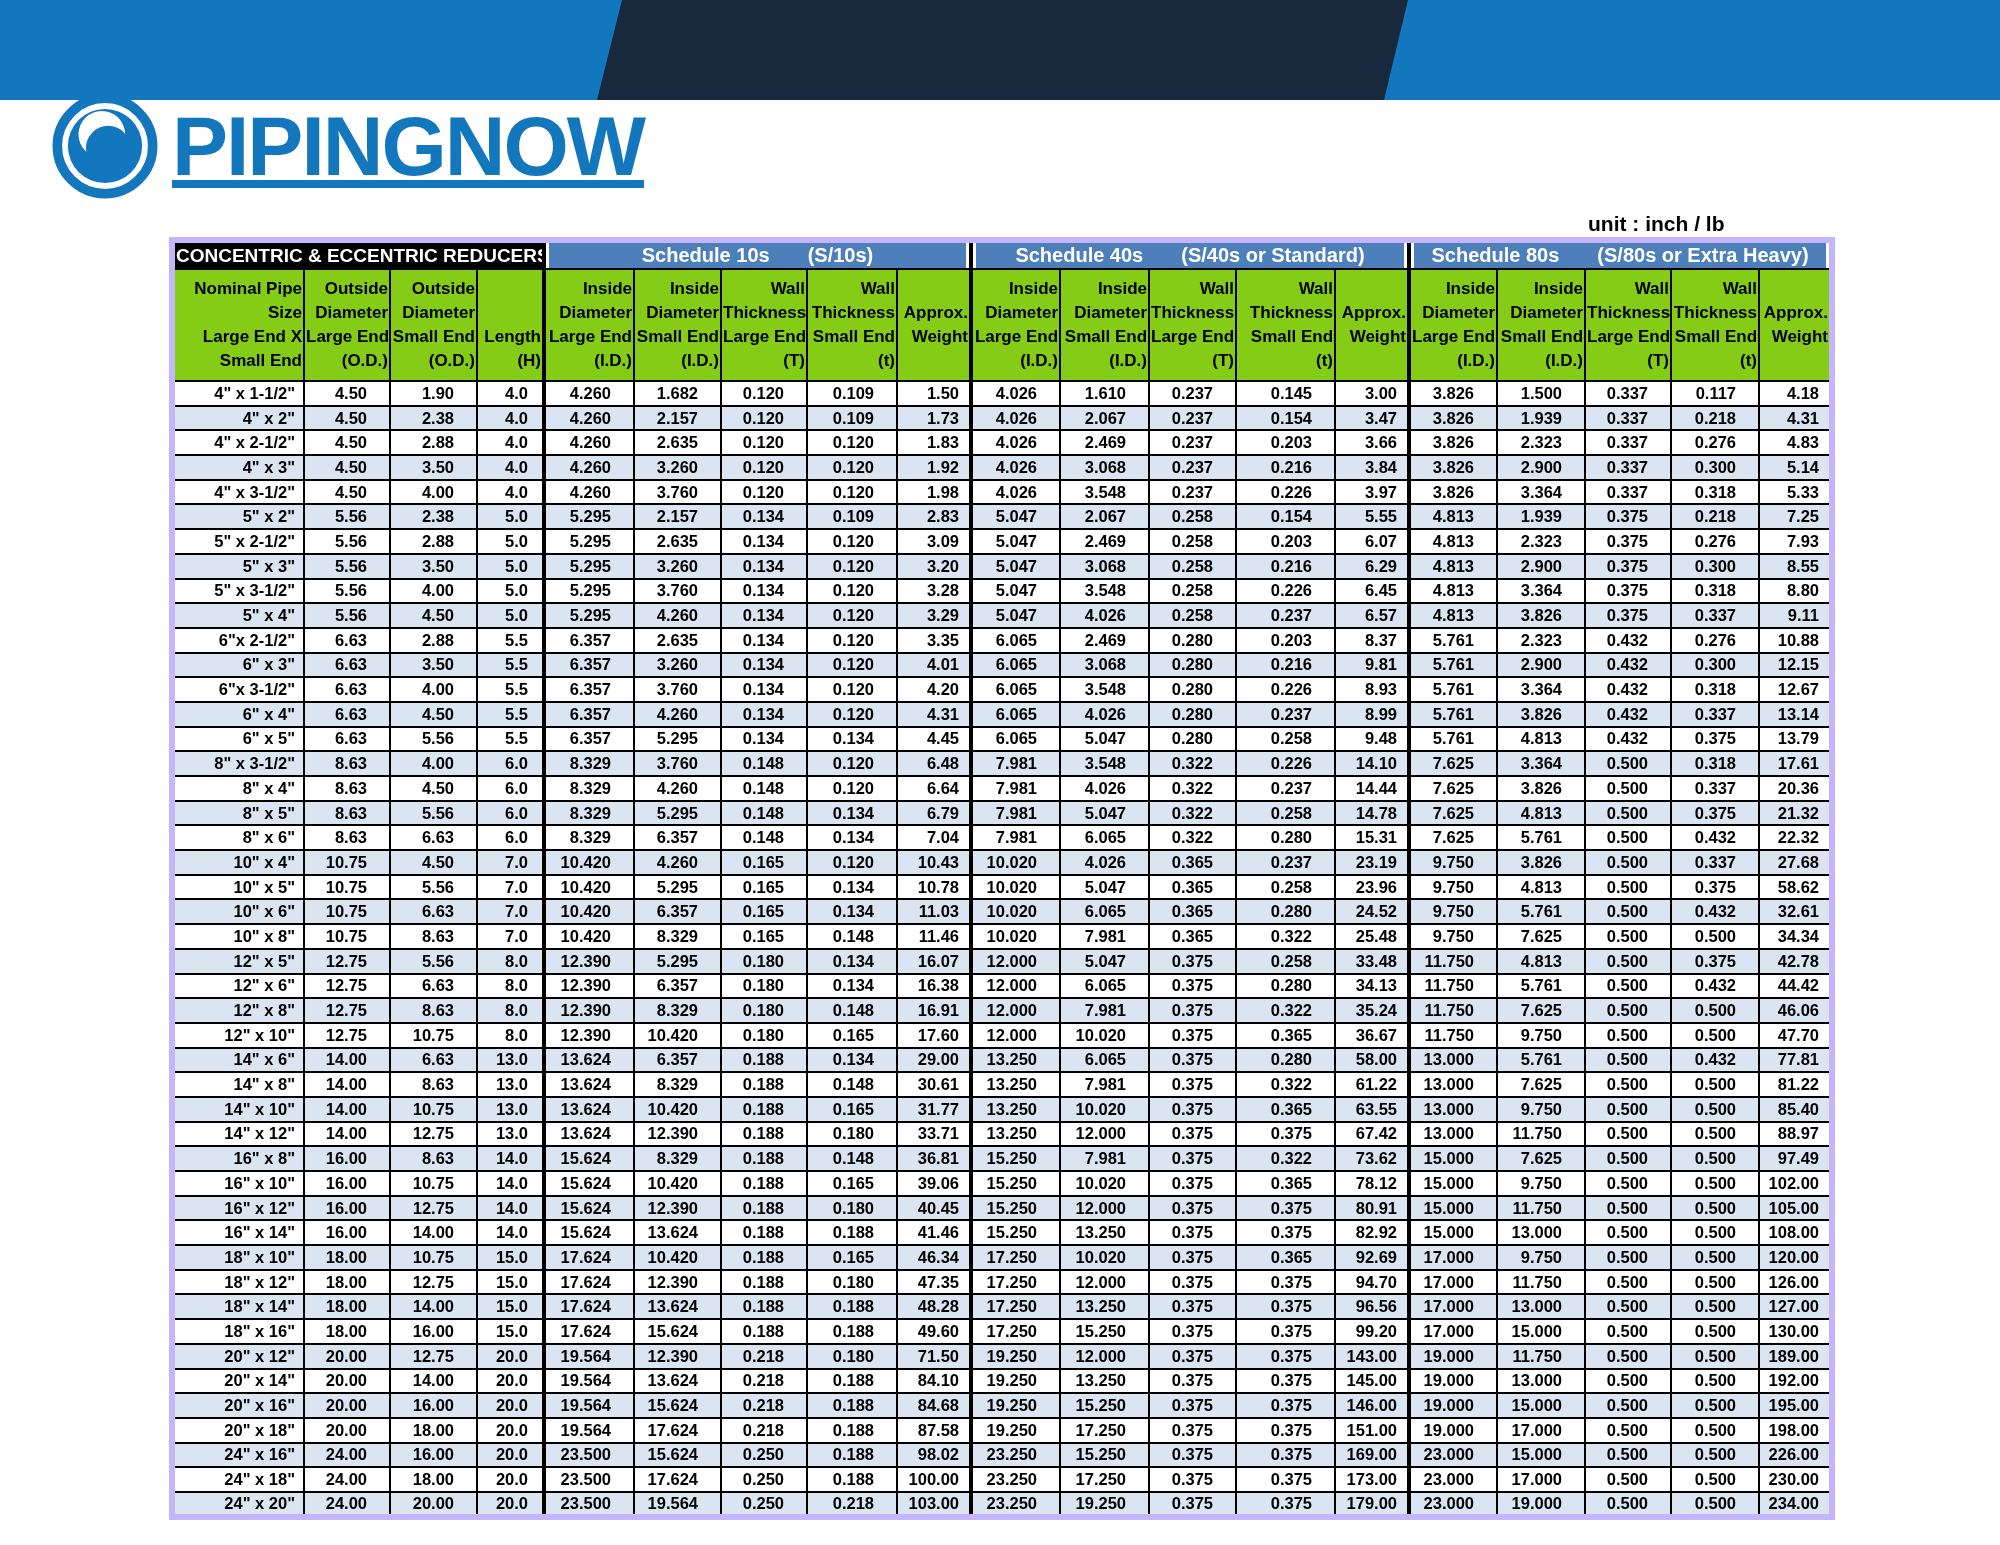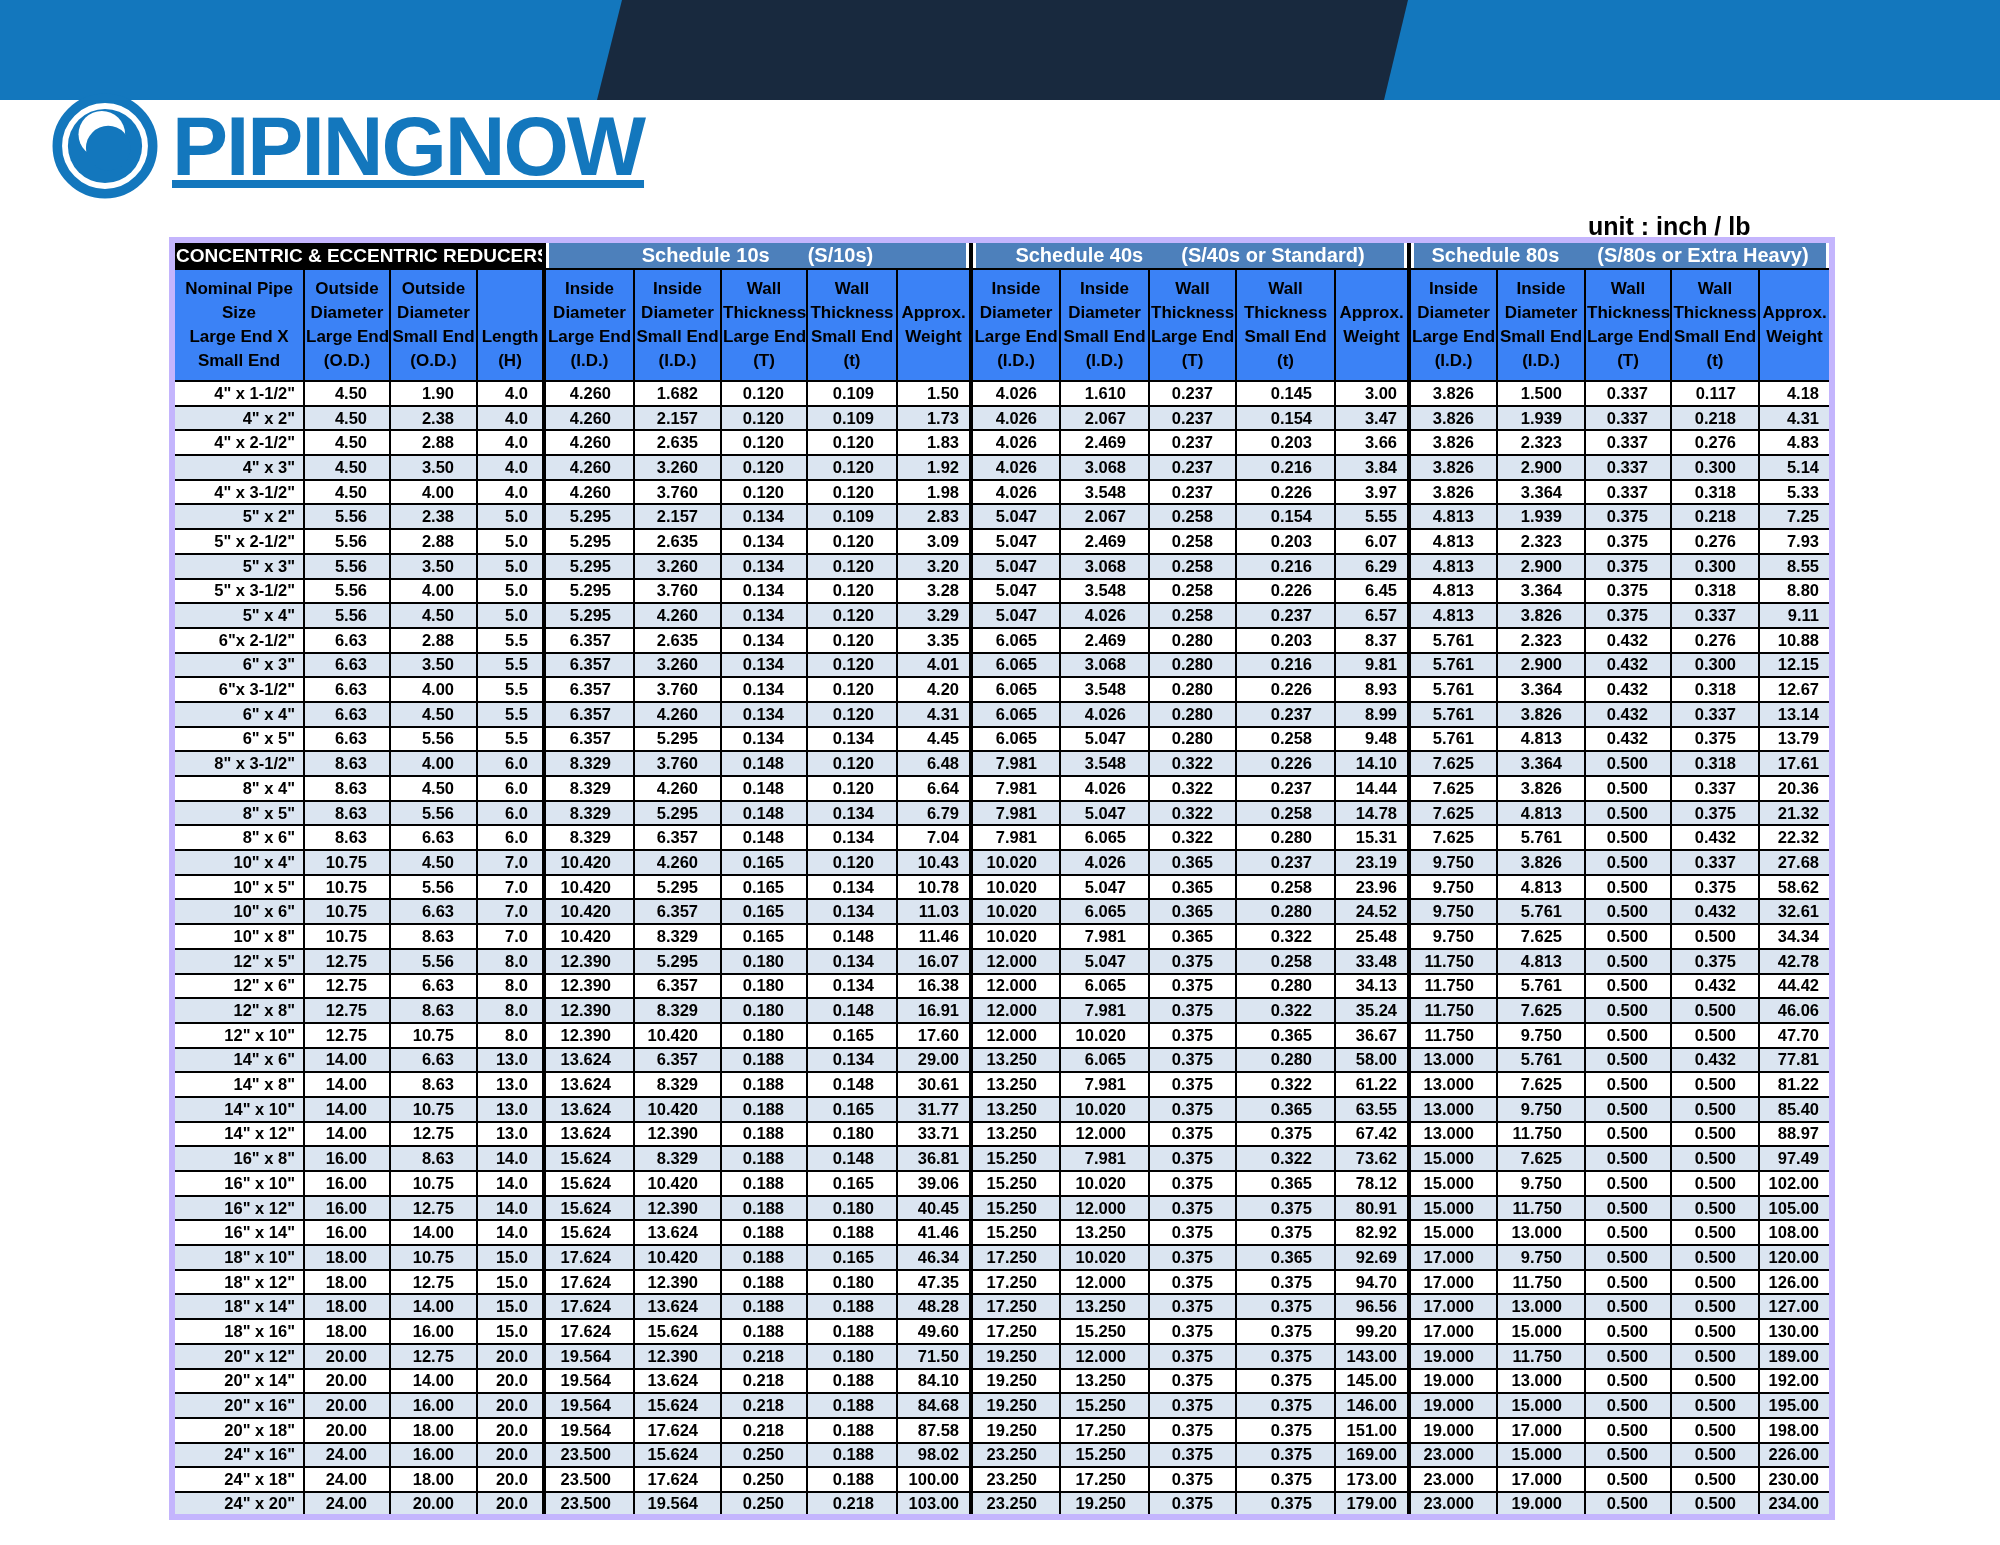--- a/index.html
+++ b/index.html
@@ -9,38 +9,38 @@
   }
   
   .banner{position:absolute;left:0;top:0;width:2000px;height:100px;background:#1377bd;}
   .banner-navy{position:absolute;left:0;top:0;width:2000px;height:100px;background:#18293e;
     clip-path:polygon(622px 0,1408px 0,1384px 100px,597px 100px);}
   
   .logo{position:absolute;left:52px;top:92px;height:108px;display:flex;align-items:center;gap:14px;}
   .logo-icon{width:106px;height:106px;display:block;}
   .logo-text{font-size:84px;font-weight:700;letter-spacing:-2px;color:#1377bd;line-height:1;text-decoration:underline;}
   
-  .unit-label{position:absolute;left:1588px;top:212px;font-size:25px;font-weight:700;}
+  .unit-label{position:absolute;left:1588px;top:212px;font-size:21px;font-weight:700;}
   
   #spec-table{
     position:absolute;left:169px;top:237px;width:1660px;
     border-collapse:collapse;table-layout:fixed;
     border:6px solid #c4b5fd;font-weight:700;
   }
   #spec-table td{border:2px solid #000;overflow:hidden;white-space:nowrap;vertical-align:middle;}
   #spec-table td.thick-l{border-left-width:4px;}
   
   tr.bar-row{height:27px;}
   .bar-title{background:#000;color:#fff;font-size:19px;text-align:center;}
   .bar-sched{background:#4d80bb;color:#fff;font-size:20px;text-align:center;
     box-shadow:inset 3px 0 0 #fff,inset -3px 0 0 #fff;}
   .bar-sched .ss{margin-left:38px;margin-top:31px;}
   
   tr.sub-row{height:112px;}
-  td.hdr{background:#3b82f6;text-align:center;font-size:17px;}
+  td.hdr{background:#84cc16;text-align:right;font-size:17px;}
   .hl{height:24px;line-height:24px;}
   
   #table-body tr{height:24.7px;}
   td.dc{font-size:16.5px;text-align:right;padding-right:22px;background:#fff;}
   #table-body tr:nth-child(even) td{background:#dbe5f1;}
   td.c-nom{padding-right:8px;}
   td.c-len{padding-right:14px;}
   td.c-wt{padding-right:10px;}
 </style>
 </head>

